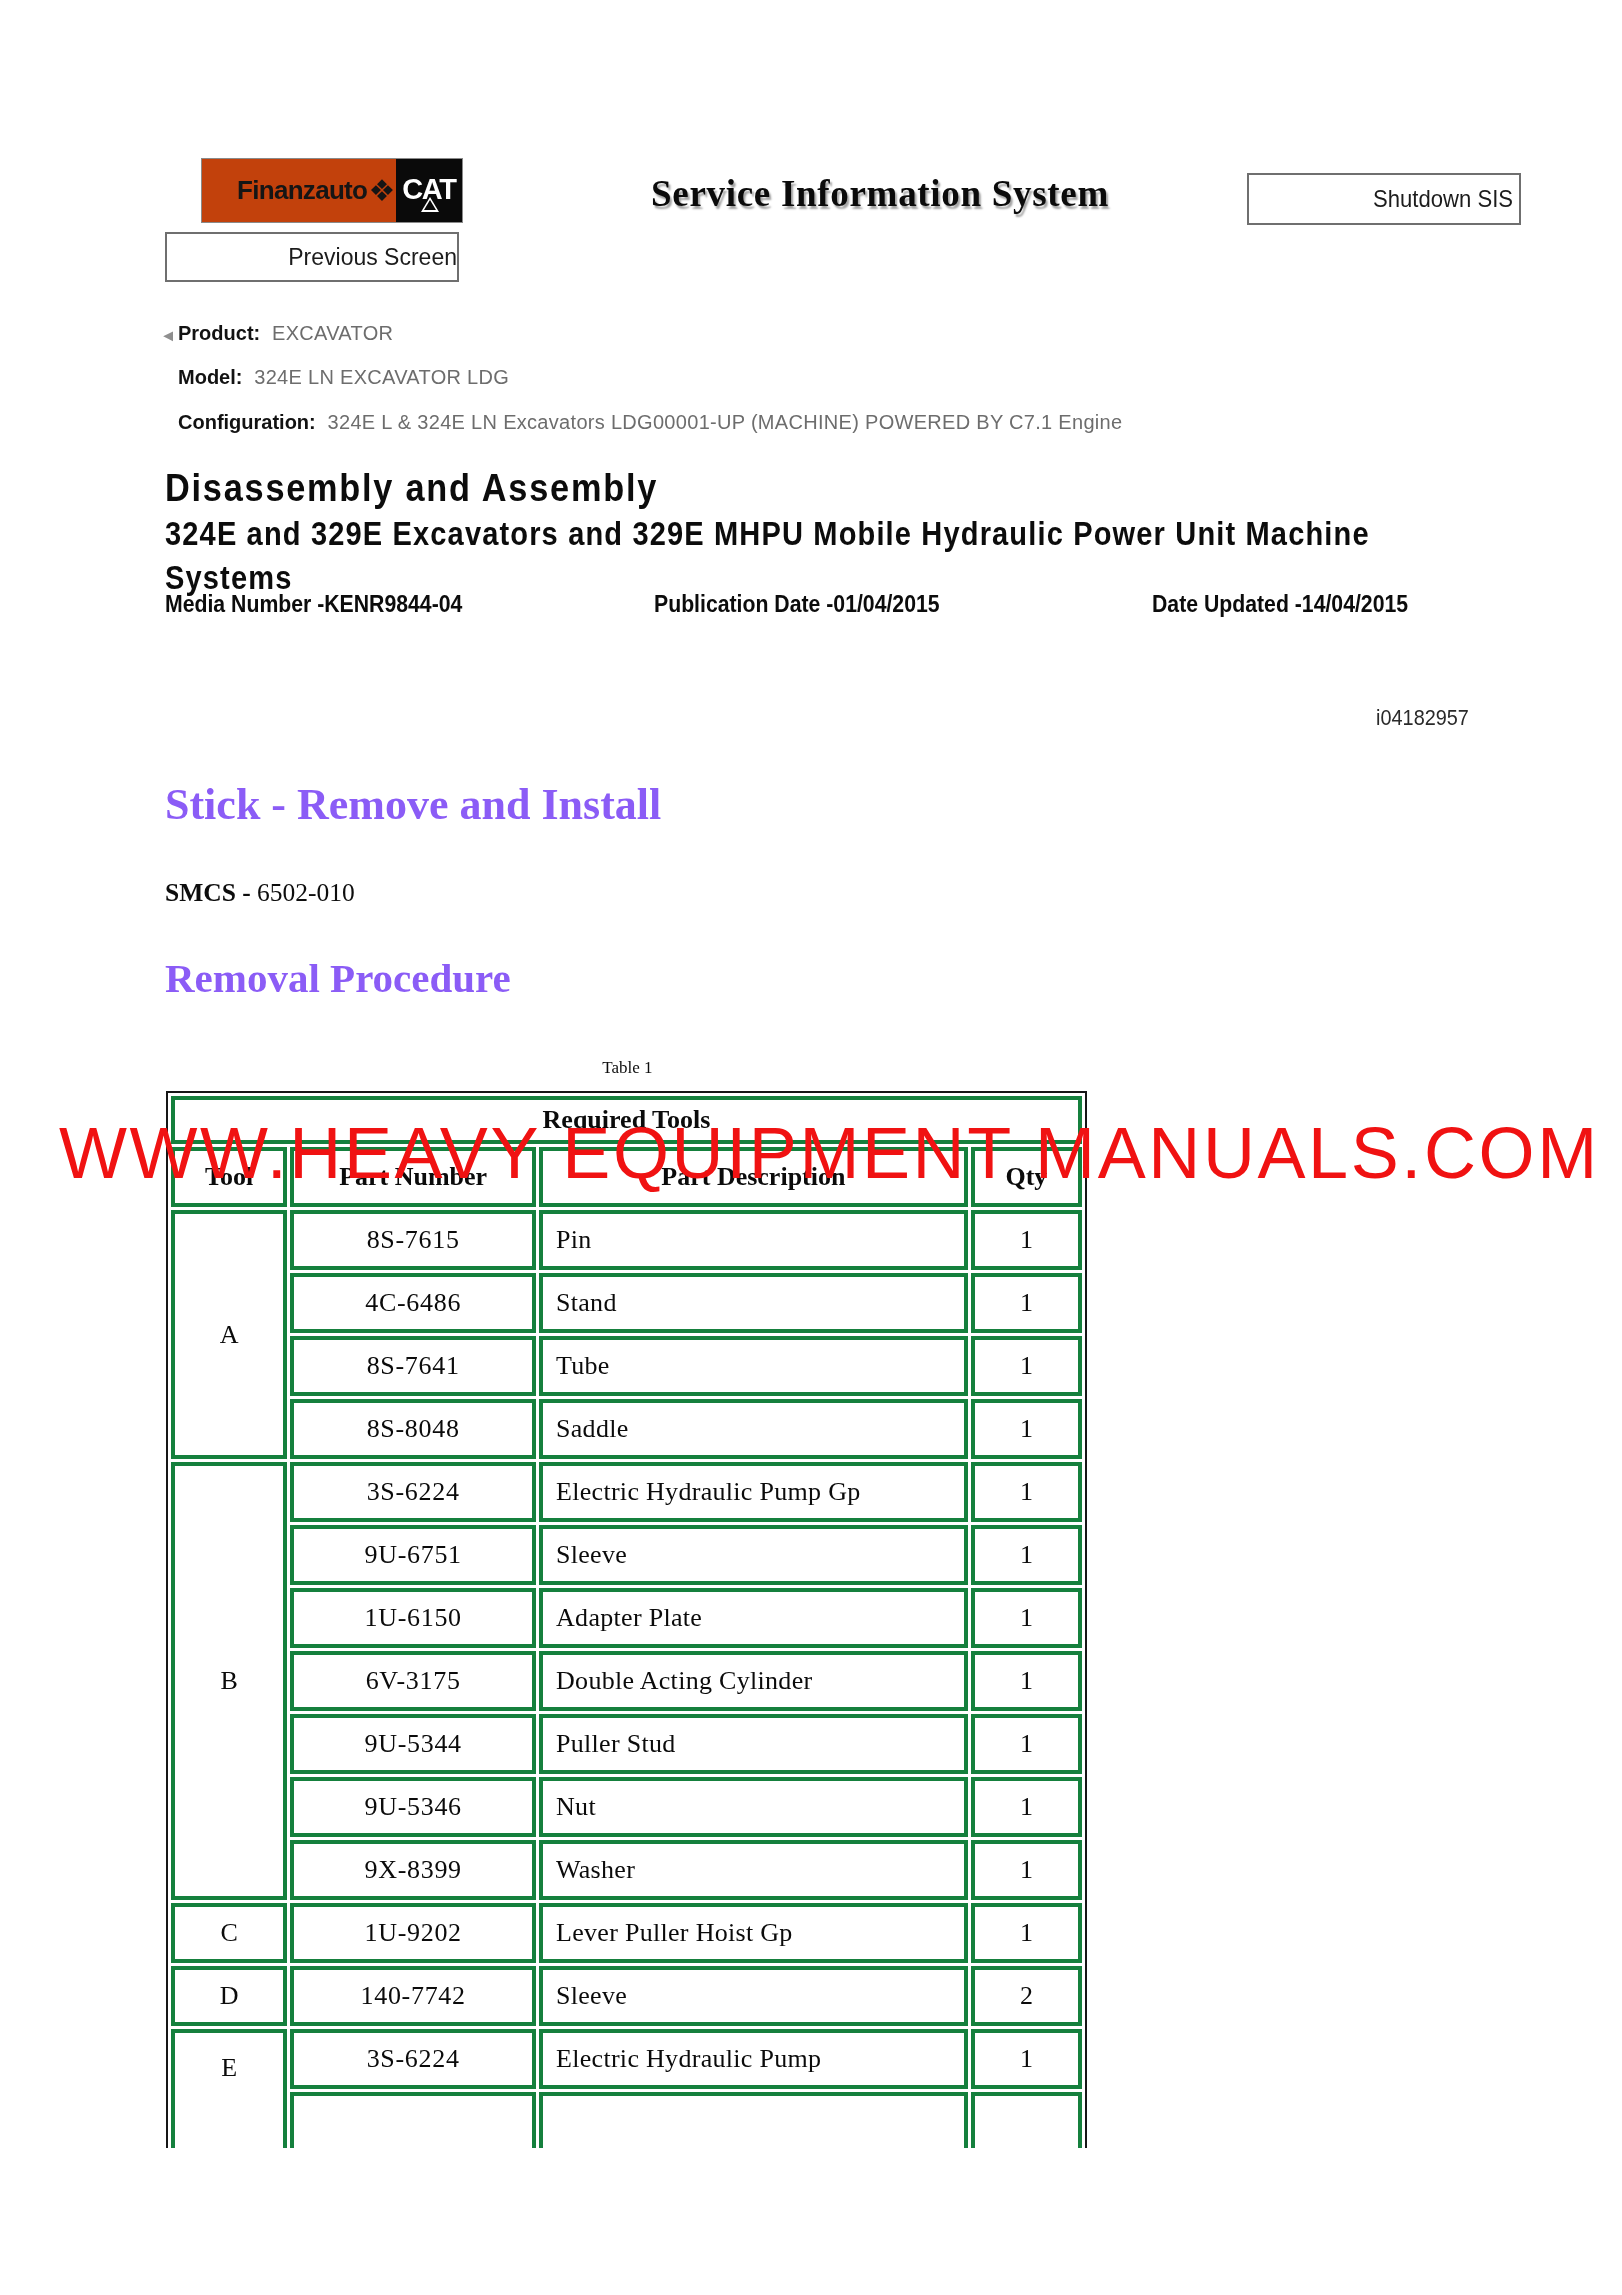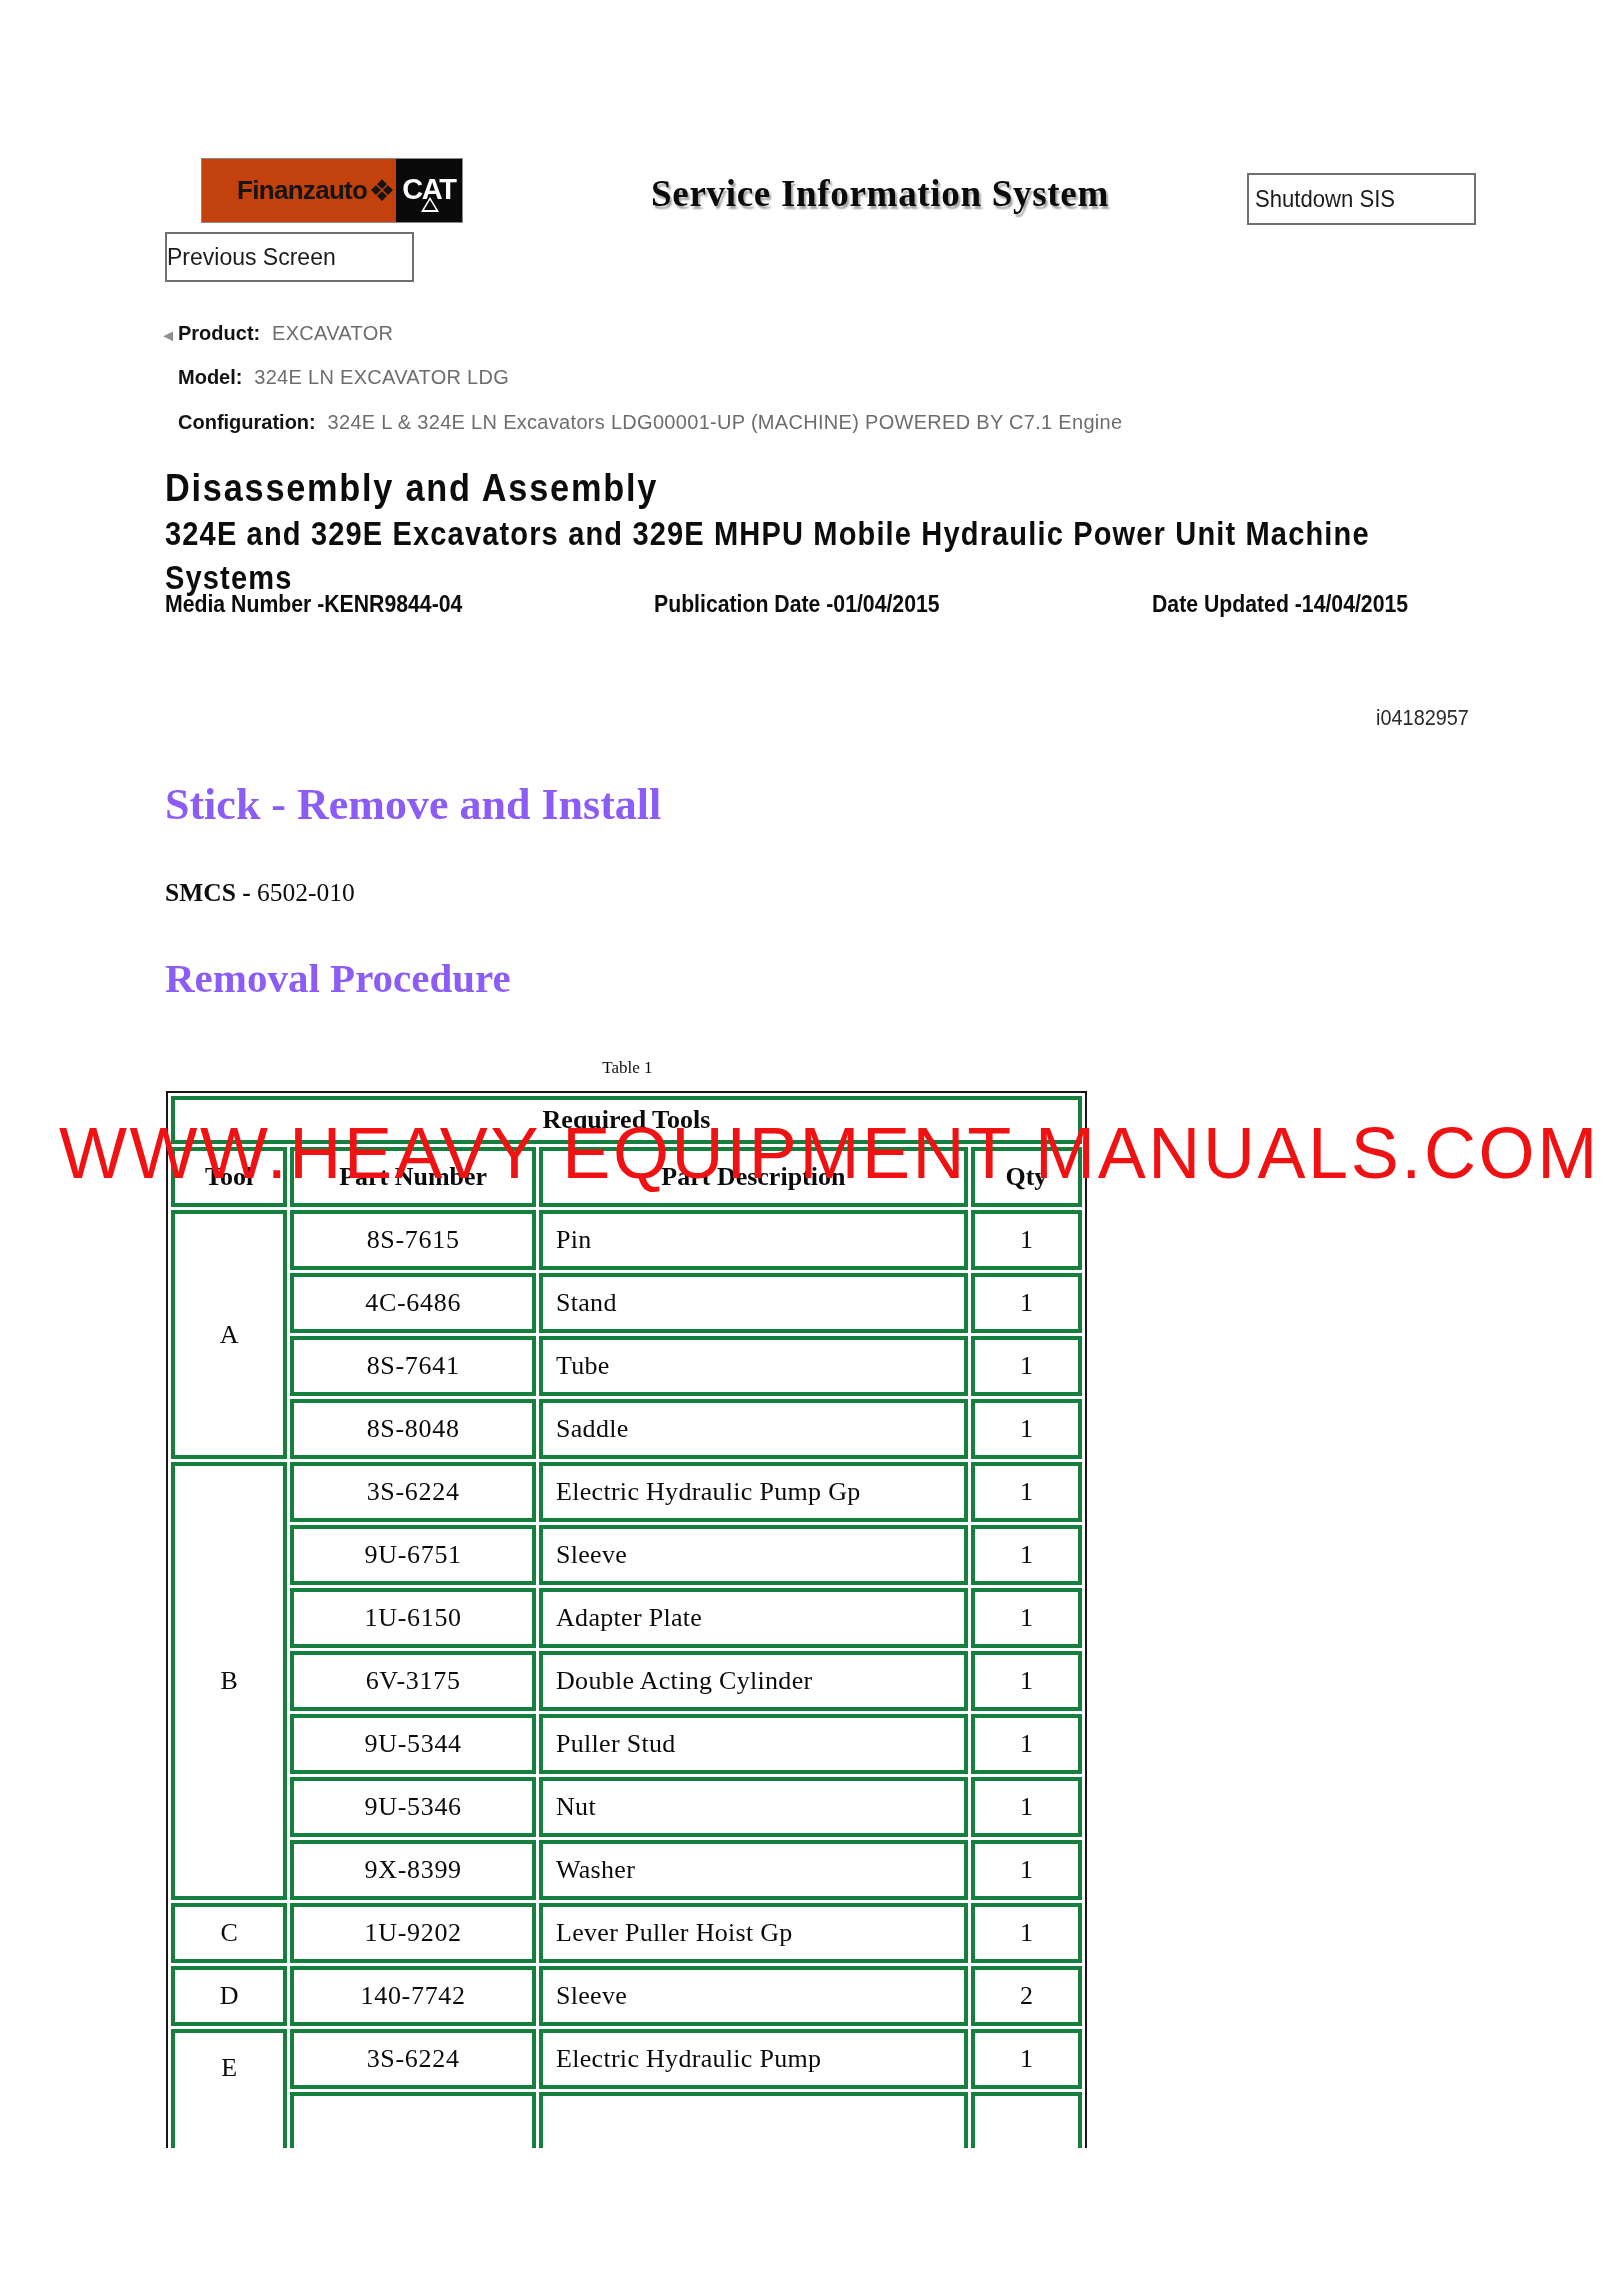--- a/index.html
+++ b/index.html
@@ -17,21 +17,21 @@
             font-family:"Liberation Sans",sans-serif;font-weight:bold;font-size:29px;letter-spacing:-1.3px;}
   .cat-tri{position:absolute;left:25px;bottom:10.5px;width:0;height:0;
            border-left:9.8px solid transparent;border-right:9.8px solid transparent;border-bottom:15.7px solid #fff;}
   .cat-tri-inner{position:absolute;left:28px;bottom:12.4px;width:0;height:0;
            border-left:6.5px solid transparent;border-right:6.5px solid transparent;border-bottom:10.5px solid #0a0a0a;}
 
   .sis-title{position:absolute;left:651px;top:172px;font-family:"Liberation Serif",serif;
              font-weight:bold;font-size:37px;letter-spacing:0.7px;color:#0b0b0b;
              text-shadow:2px 2.6px 2px #a3a3a3;white-space:nowrap;}
 
-  .btn{display:flex;align-items:center;justify-content:flex-start;background:#fff;color:#1c1c1c;}
+  .btn{display:flex;align-items:center;justify-content:flex-end;background:#fff;color:#1c1c1c;padding-left:45px;}
   .btn-shutdown{position:absolute;left:1247px;top:173px;width:225px;height:48px;border:2px solid #6f6f6f;}
   .btn-shutdown .btn-label{font-size:24px;transform:scaleX(.92);}
   .btn-prev{position:absolute;left:165px;top:232px;width:245px;height:46px;border:2px solid #6f6f6f;}
   .btn-prev .btn-label{font-size:23px;}
 
   
   .back-arrow{position:absolute;left:160px;top:326px;font-size:16.4px;color:#8f8f8f;}
   .info-line{position:absolute;left:178px;white-space:nowrap;}
   .info-label{font-weight:bold;font-size:20px;color:#121212;}
   .info-value{font-size:20px;color:#6d6d6d;margin-left:11.8px;letter-spacing:0.3px;}

